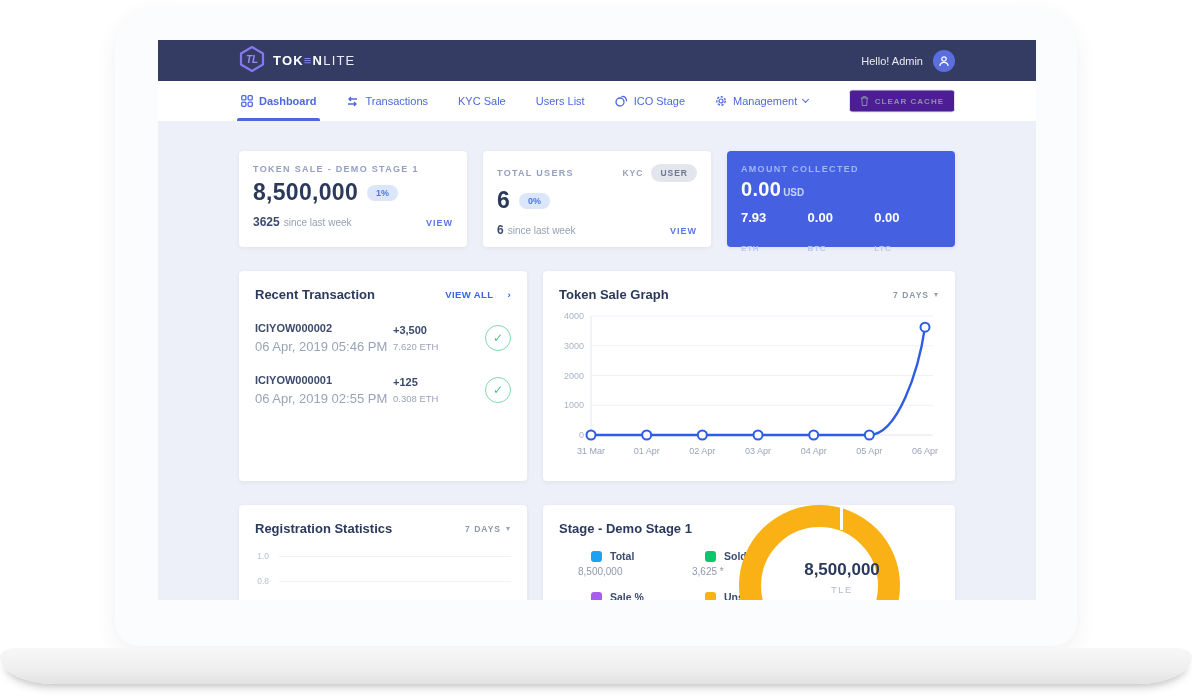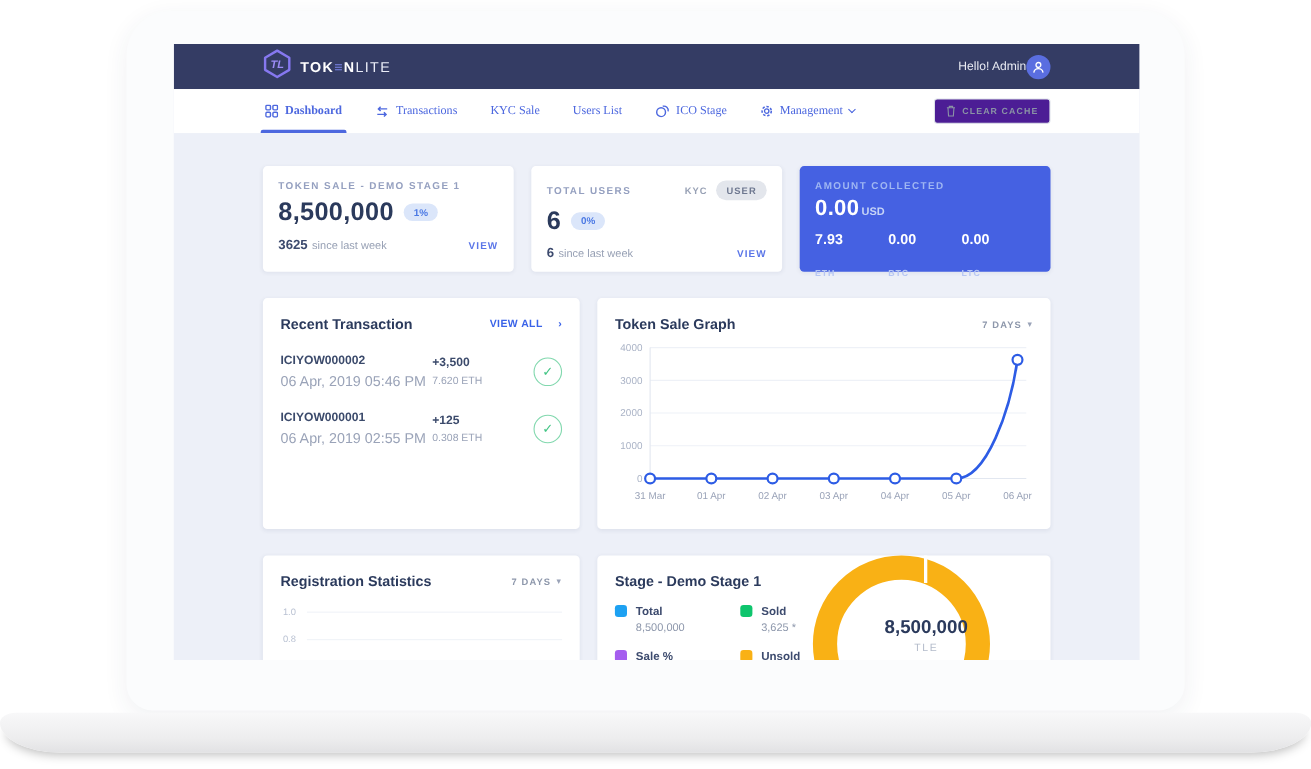--- a/index.html
+++ b/index.html
@@ -18,28 +18,28 @@
   .screen{position:absolute;left:43px;top:30px;width:878px;height:560px;background:#edf0f8;overflow:hidden;}
   .container{width:716px;margin:0 auto;position:relative;height:100%;}
 
   
   .topbar{height:41px;background:#343c64;}
   .topbar .container{display:flex;align-items:center;justify-content:space-between;}
   .brand{display:flex;align-items:center;gap:8px;}
   .brand-name{color:#ffffff;font-size:13px;font-weight:bold;letter-spacing:1.2px;}
   .brand-name .eq{color:#7c86e8;font-weight:bold;}
   .brand-name .lite{font-weight:400;color:#e9ecf7;}
-  .greet{display:flex;align-items:center;}
+  .greet{display:flex;align-items:center;gap:10px;}
   .greet-text{color:#e8eaf2;font-size:11px;}
   .avatar{width:22px;height:22px;border-radius:50%;background:#5a6ee0;display:flex;align-items:center;justify-content:center;}
 
   
   .tabsbar{height:40px;background:#ffffff;}
   .tabsbar .container{display:flex;align-items:stretch;gap:26px;}
-  .tab{display:flex;align-items:center;gap:6px;font-size:11px;color:#4d68df;position:relative;cursor:pointer;padding:0 2px;font-family:Liberation Serif, serif;}
+  .tab{display:flex;align-items:center;gap:6px;font-size:11px;color:#4d68df;position:relative;cursor:pointer;padding:0 2px;}
   .tab.active{font-weight:bold;}
   .tab.active::after{content:"";position:absolute;left:-2px;right:-2px;bottom:0;height:3px;background:#4d68df;border-radius:2px 2px 0 0;}
   .chev{width:5px;height:5px;border-right:1.5px solid #4d68df;border-bottom:1.5px solid #4d68df;transform:rotate(45deg);margin-top:-3px;}
   .clear-cache{position:absolute;right:0;top:50%;transform:translateY(-50%);display:flex;align-items:center;gap:6px;
     background:#4c1d95;border:1px solid #dde1e9;border-radius:3px;padding:5px 10px;font-size:8px;font-weight:bold;
     letter-spacing:1px;color:#8a93a5;cursor:pointer;}
 
   
   .main{height:479px;padding-top:30px;}
   .cards{display:flex;gap:16px;}
@@ -87,21 +87,21 @@
     align-items:center;justify-content:center;font-size:12px;}
 
   .chart-wrap{margin-top:8px;}
 
   .reg-rows{margin-top:4px;}
   .reg-row{display:flex;align-items:center;gap:10px;margin-top:15px;}
   .reg-tick{font-size:8.5px;color:#b9c1d2;width:14px;text-align:right;}
   .reg-line{flex:1;height:1px;background:#f0f3f8;}
 
   .legend{display:grid;grid-template-columns:100px 100px;column-gap:14px;row-gap:14px;margin-top:14px;width:220px;}
-  .lg-head{display:flex;gap:8px;}
+  .lg-head{display:flex;align-items:center;gap:8px;margin-left:32px;}
   .swatch{width:11px;height:11px;border-radius:3px;flex:0 0 11px;}
   .lg-label{font-size:10.5px;font-weight:bold;color:#3d4b6e;}
   .lg-value{font-size:10px;color:#8e98ac;margin:4px 0 0 19px;}
 
   .gauge-ring{position:absolute;top:0;left:196px;width:161px;height:161px;border:22px solid #f9b115;border-radius:50%;}
   .gauge-notch{position:absolute;top:0;left:297px;width:3px;height:25px;background:#ffffff;}
   .gauge-center{position:absolute;top:55px;left:219px;width:160px;text-align:center;}
   .gauge-value{font-size:17px;font-weight:bold;color:#2b3a5c;}
   .gauge-unit{font-size:9.5px;color:#b3bbca;letter-spacing:1.5px;margin-top:4px;}
 

